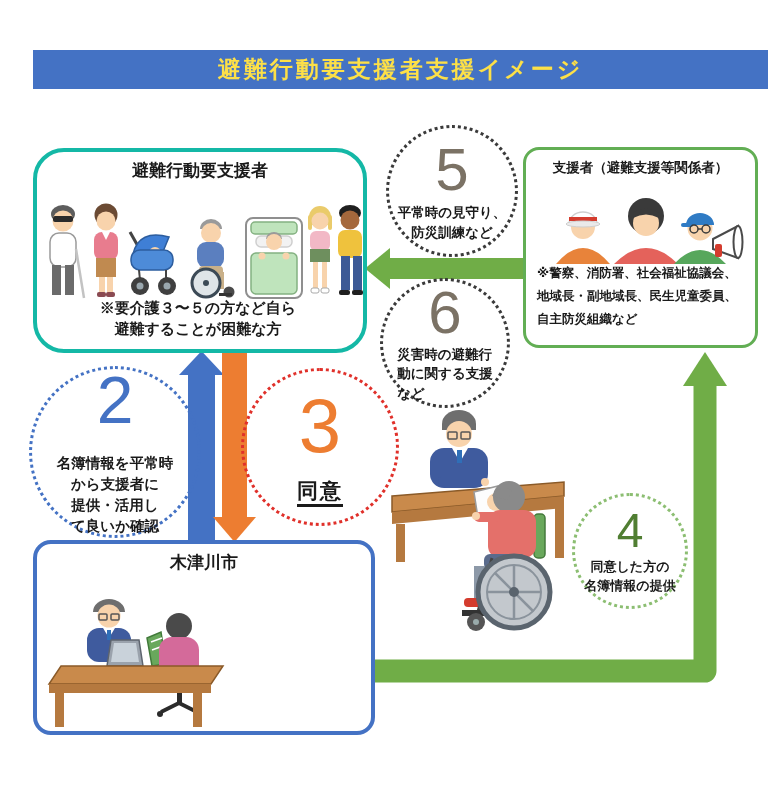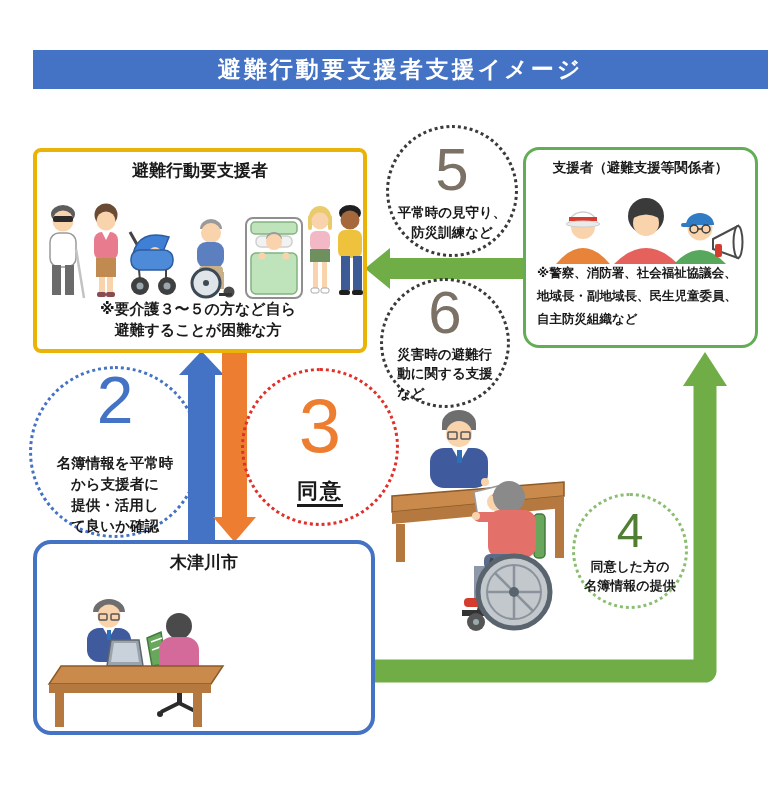--- a/index.html
+++ b/index.html
@@ -4,24 +4,24 @@
 <style>
   html,body{margin:0;padding:0;background:#fff;}
   .canvas{
     position:relative;width:773px;height:788px;background:#fff;overflow:hidden;
     font-family:"Liberation Sans","DejaVu Sans",sans-serif;color:#1a1a1a;font-weight:bold;
   }
   svg{display:block;}
   .arrows{position:absolute;left:0;top:0;z-index:1;}
   .titlebar{
     position:absolute;left:33px;top:50px;width:735px;height:39px;background:#4472C4;
-    color:#ffffff;font-size:23px;letter-spacing:3px;display:flex;align-items:center;justify-content:center;z-index:2;
+    color:#fde047;font-size:23px;letter-spacing:3px;display:flex;align-items:center;justify-content:center;z-index:2;
   }
   .box{position:absolute;background:#fff;box-sizing:border-box;z-index:2;}
-  .box-requirees{left:33px;top:148px;width:334px;height:205px;border:4px solid #eab308;border-radius:8px;}
+  .box-requirees{left:33px;top:148px;width:334px;height:205px;border:4px solid #14b8a6;border-radius:31px;font-family:Liberation Serif, serif;}
   .box-supporters{left:523px;top:147px;width:235px;height:201px;border:3px solid #62AE54;border-radius:16px;}
   .box-city{left:33px;top:540px;width:342px;height:195px;border:4px solid #4472C4;border-radius:18px;}
   .box-title{position:absolute;left:0;right:0;top:7px;text-align:center;font-size:17px;}
   .box-supporters .box-title{font-size:13.5px;top:9px;}
   .req-ill{position:absolute;left:6px;top:40px;}
   .sup-ill{position:absolute;left:22px;top:32px;}
   .city-ill{position:absolute;left:10px;top:30px;}
   .note{white-space:pre-line;}
   .req-note{position:absolute;left:0;right:4px;bottom:8px;text-align:center;font-size:15px;line-height:1.45;}
   .sup-note{position:absolute;left:11px;right:6px;top:112px;text-align:left;font-size:12.5px;line-height:1.85;}

